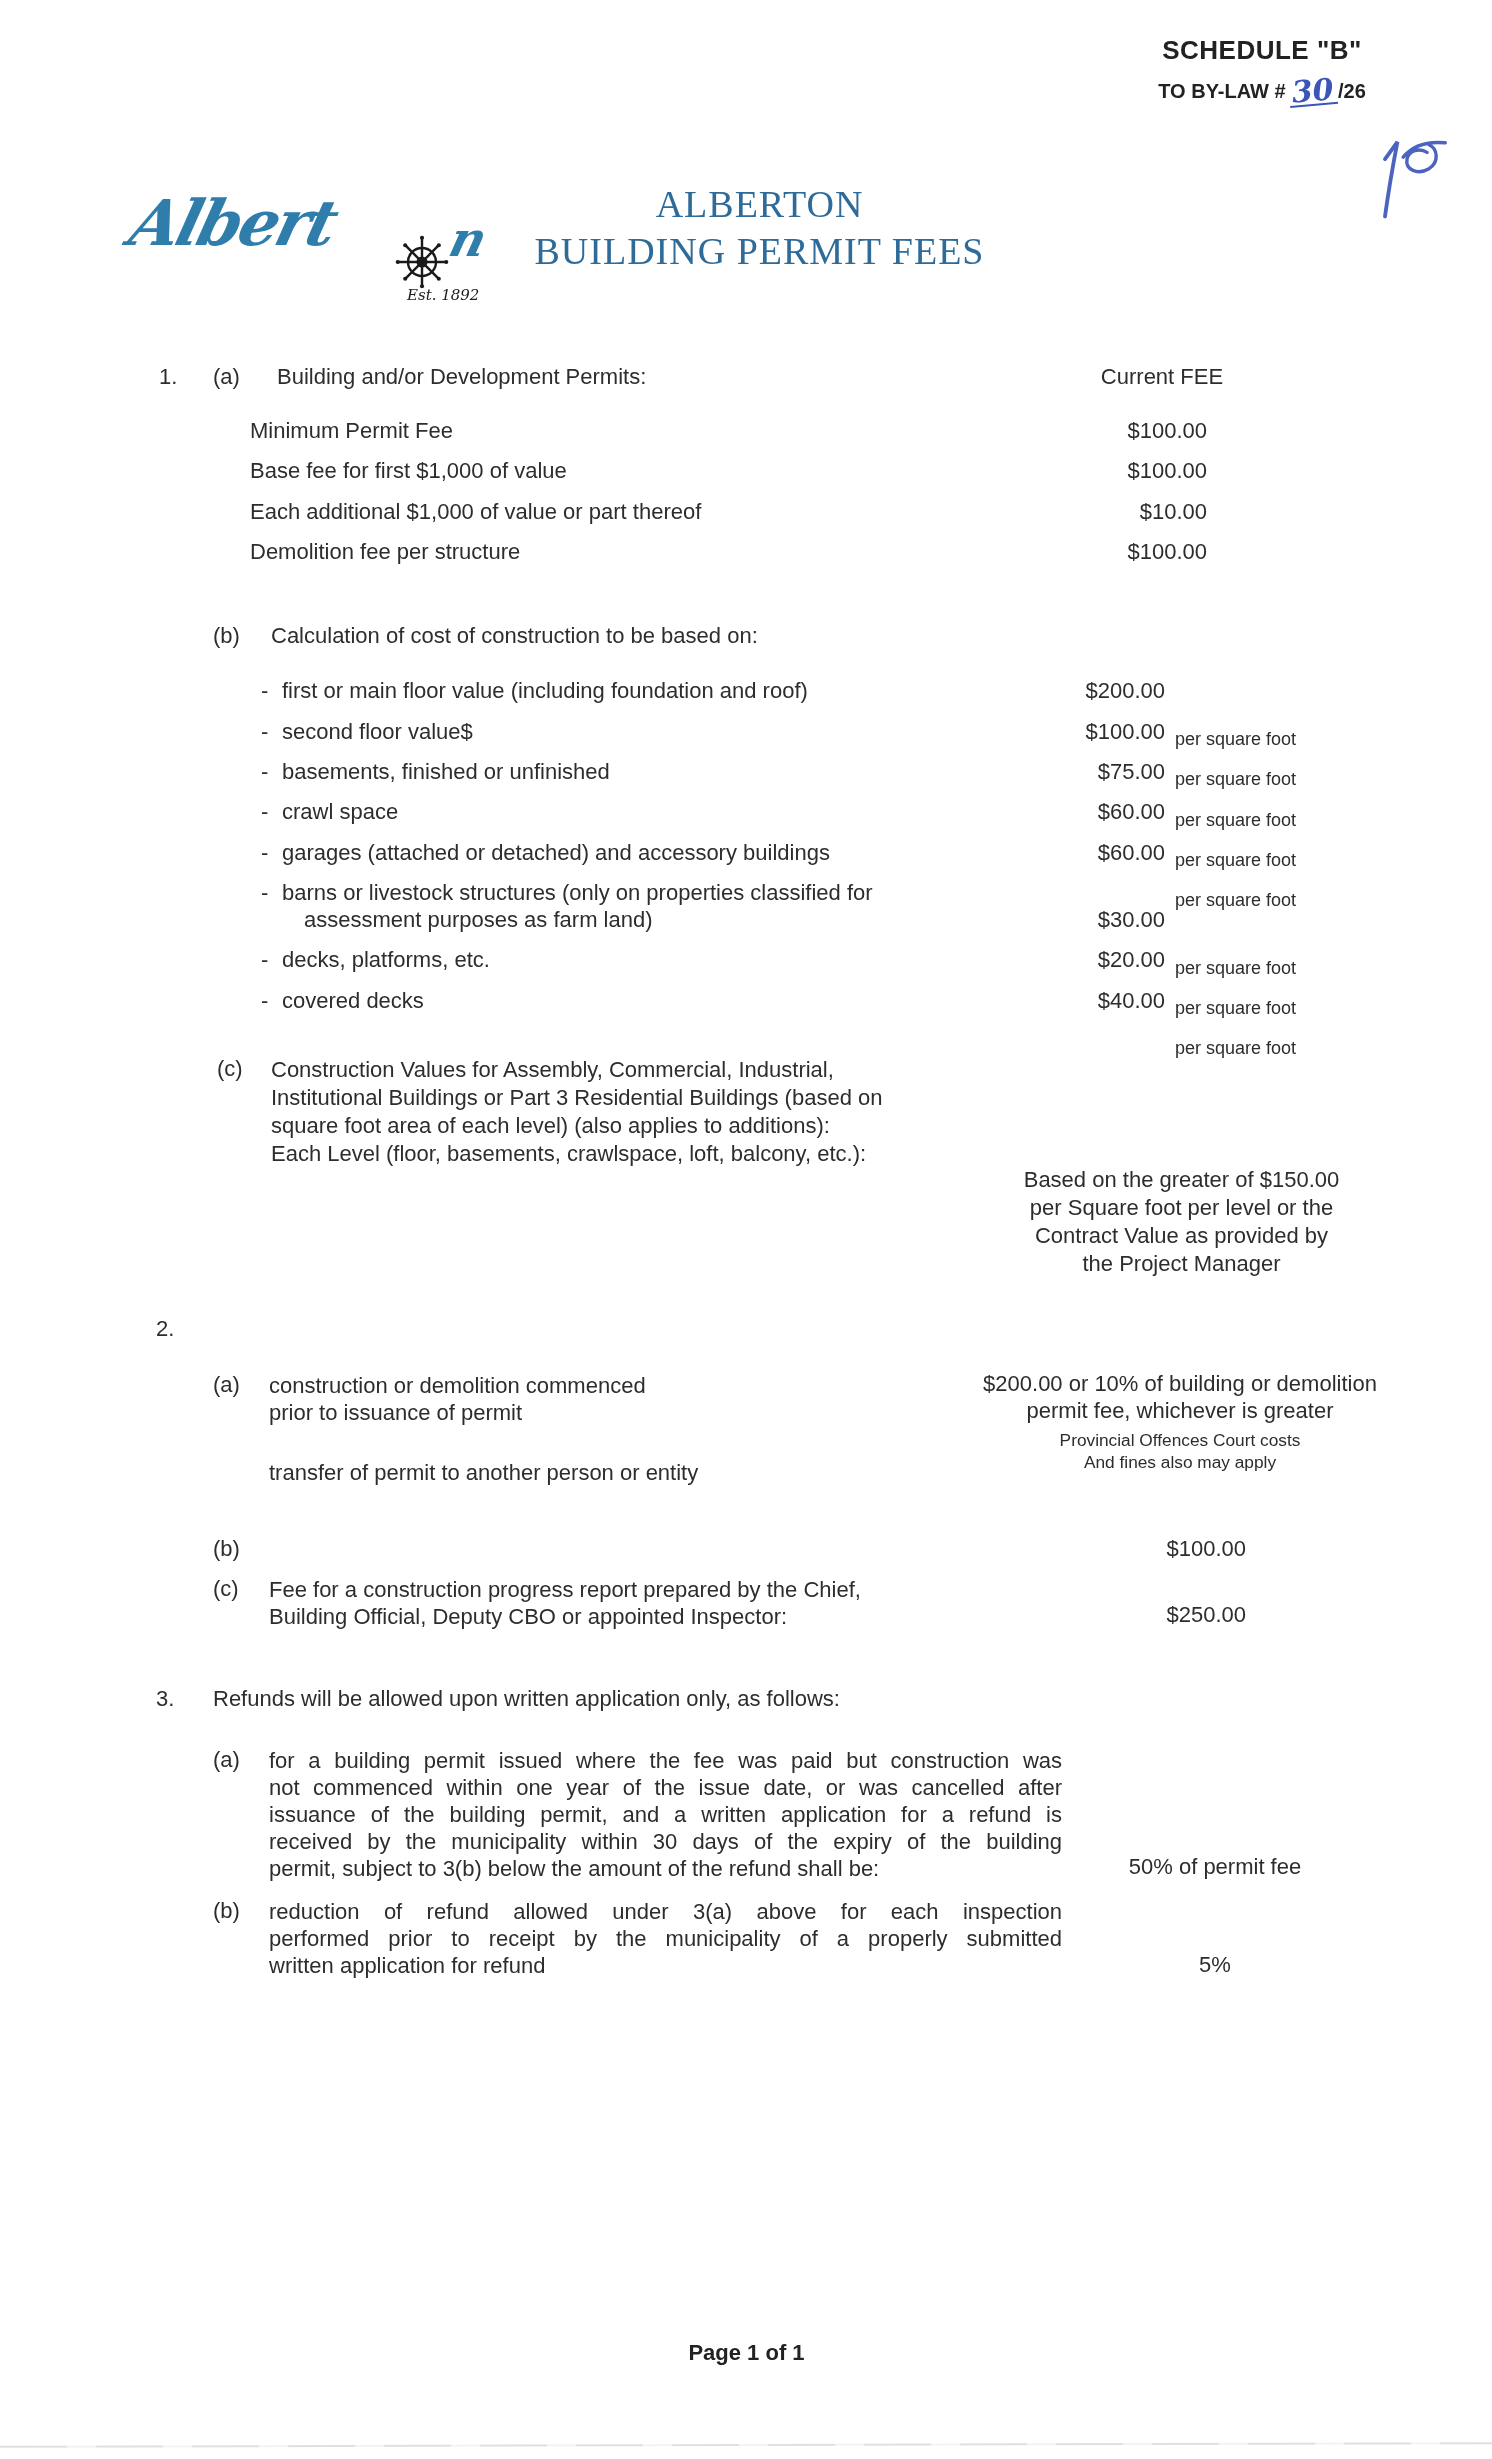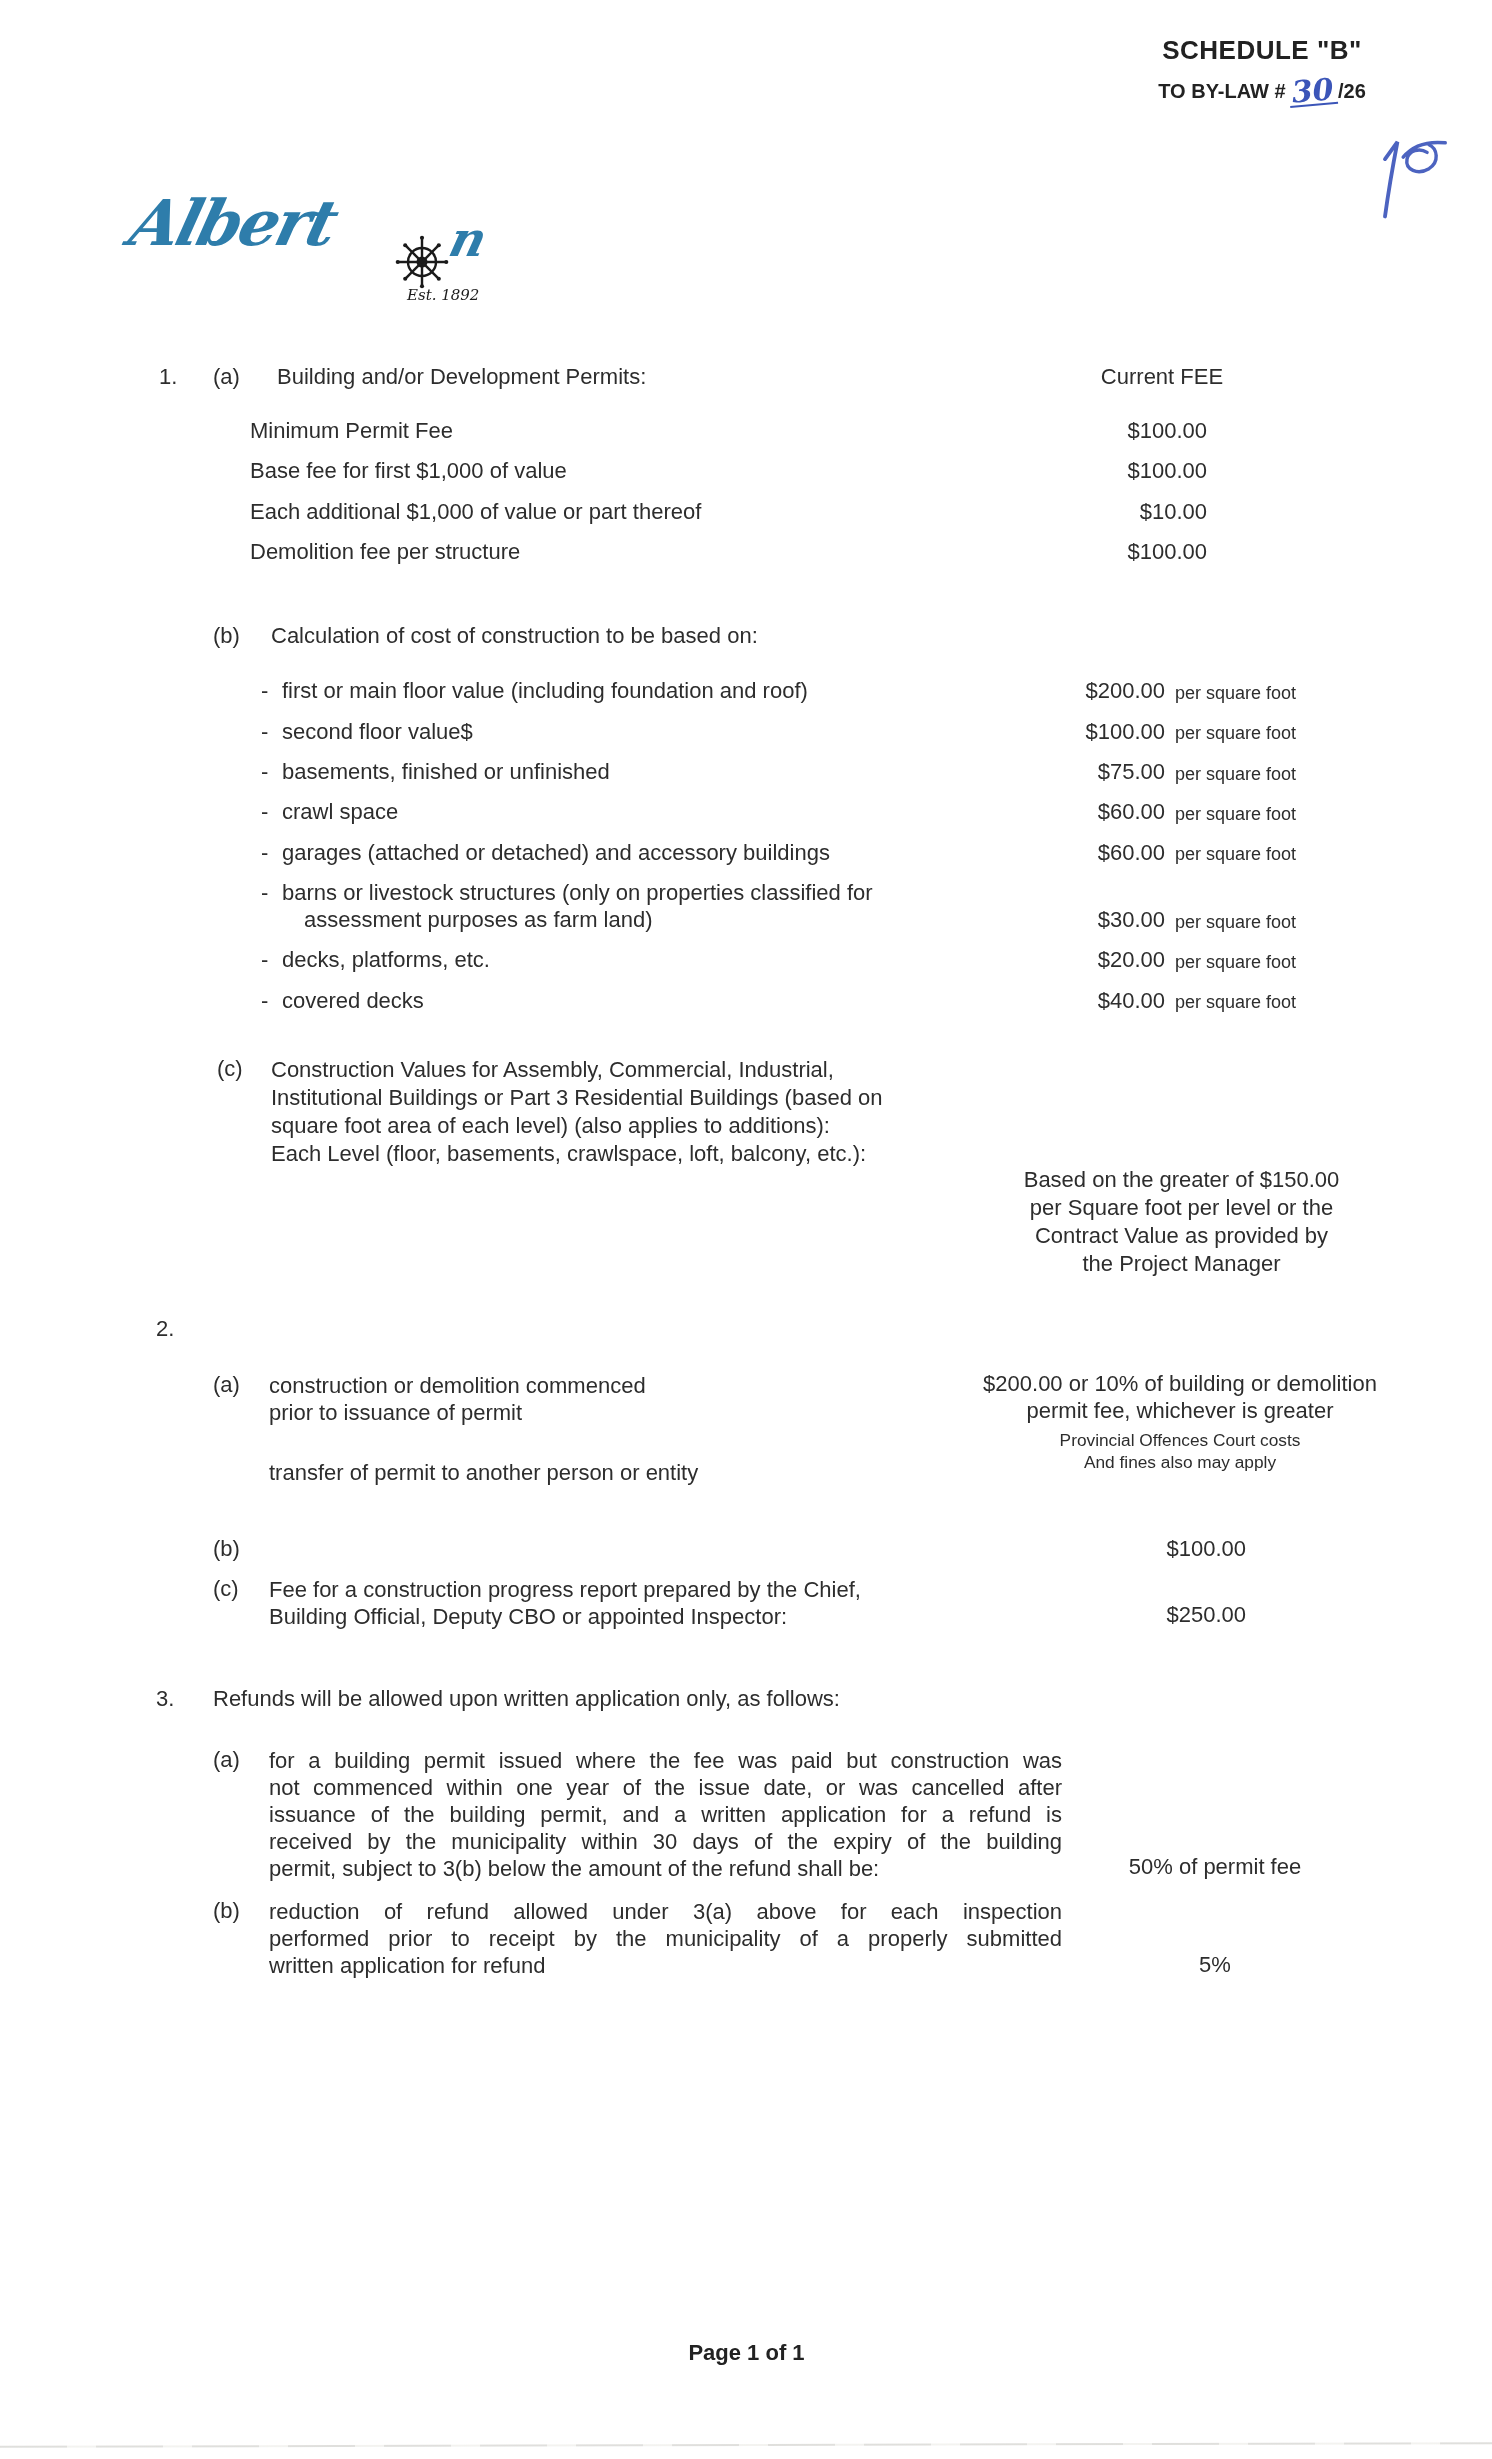--- a/index.html
+++ b/index.html
@@ -30,21 +30,21 @@
   .logo-s1{left:19px;top:1.9px;font-size:63px;}
   .logo-s2{left:338px;top:27px;font-size:48px;}
   .logo-wheel{position:absolute;left:281px;top:50px;}
   .logo-est{position:absolute;left:294px;top:102px;font-size:15px;font-family:"DejaVu Serif",serif;
     font-style:italic;color:#1c1c1c;white-space:nowrap;}
   .doc-title{position:absolute;left:476px;top:181px;width:567px;text-align:center;
     font-family:"Liberation Serif",serif;font-size:38px;line-height:47px;
     color:#2e6b99;letter-spacing:1px;}
   
   .feeR{position:absolute;width:192px;text-align:right;font-size:22px;line-height:26px;white-space:nowrap;}
-  .unit{position:absolute;font-size:18px;line-height:22px;white-space:nowrap;}
+  .unit{position:absolute;font-size:18px;line-height:22px;white-space:nowrap;margin-top:46px;}
   .feeC{position:absolute;text-align:center;font-size:22px;line-height:26px;}
   
   .lines{position:absolute;}
   .lines .ln{font-size:22px;line-height:28px;white-space:nowrap;}
   .lines28 .ln{line-height:27px;}
   .para{position:absolute;width:793px;}
   .para .ln{font-size:22px;line-height:27px;}
   .just{text-align:justify;text-align-last:justify;white-space:normal;}
   .notes{position:absolute;text-align:center;}
   .notes .ln{font-size:17.3px;line-height:22px;}
@@ -91,20 +91,24 @@
             <circle cx="48" cy="48" r="2.2"></circle>
           <circle cx="48" cy="12" r="2.2"></circle>
             <circle cx="12" cy="48" r="2.2"></circle>
         </g>
       </svg>
     </span>
     <span class="logo-script logo-s2">n</span>
     <span class="logo-est">Est. 1892</span>
   </div>
 
+  <div class="doc-title">
+    <div>ALBERTON</div>
+    <div>BUILDING PERMIT FEES</div>
+  </div>
 
   <span class="t" style="left:159px;top:364px">1.</span>
   <span class="t" style="left:213px;top:364px">(a)</span>
   <span class="t" style="left:277px;top:364px">Building and/or Development Permits:</span>
   <div class="feeC" style="left:1042px;top:364px;width:240px">Current FEE</div>
 
   <span class="t" style="left:250px;top:418px">Minimum Permit Fee</span>
   <div class="feeR" style="left:1015px;top:418px">$100.00</div>
   <span class="t" style="left:250px;top:458px">Base fee for first $1,000 of value</span>
   <div class="feeR" style="left:1015px;top:458px">$100.00</div>

